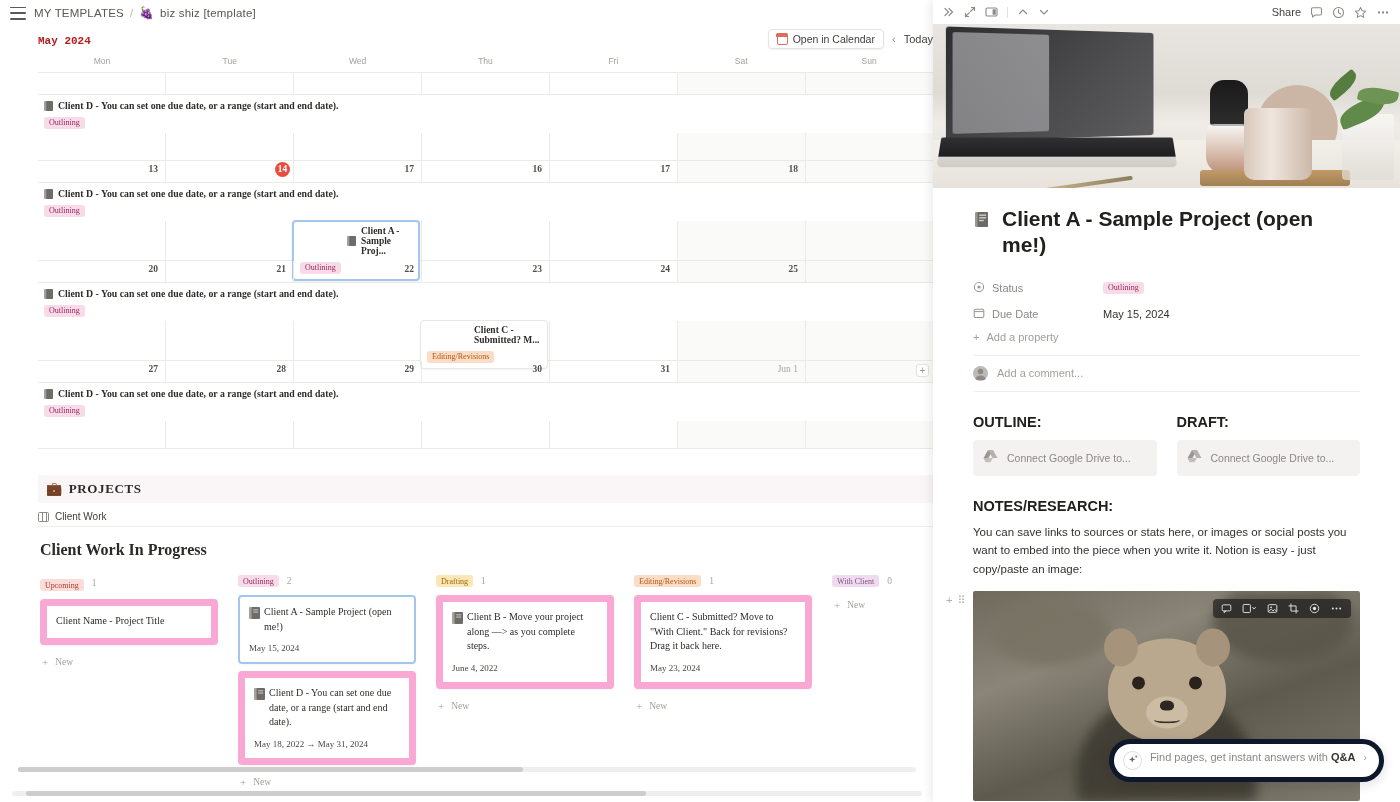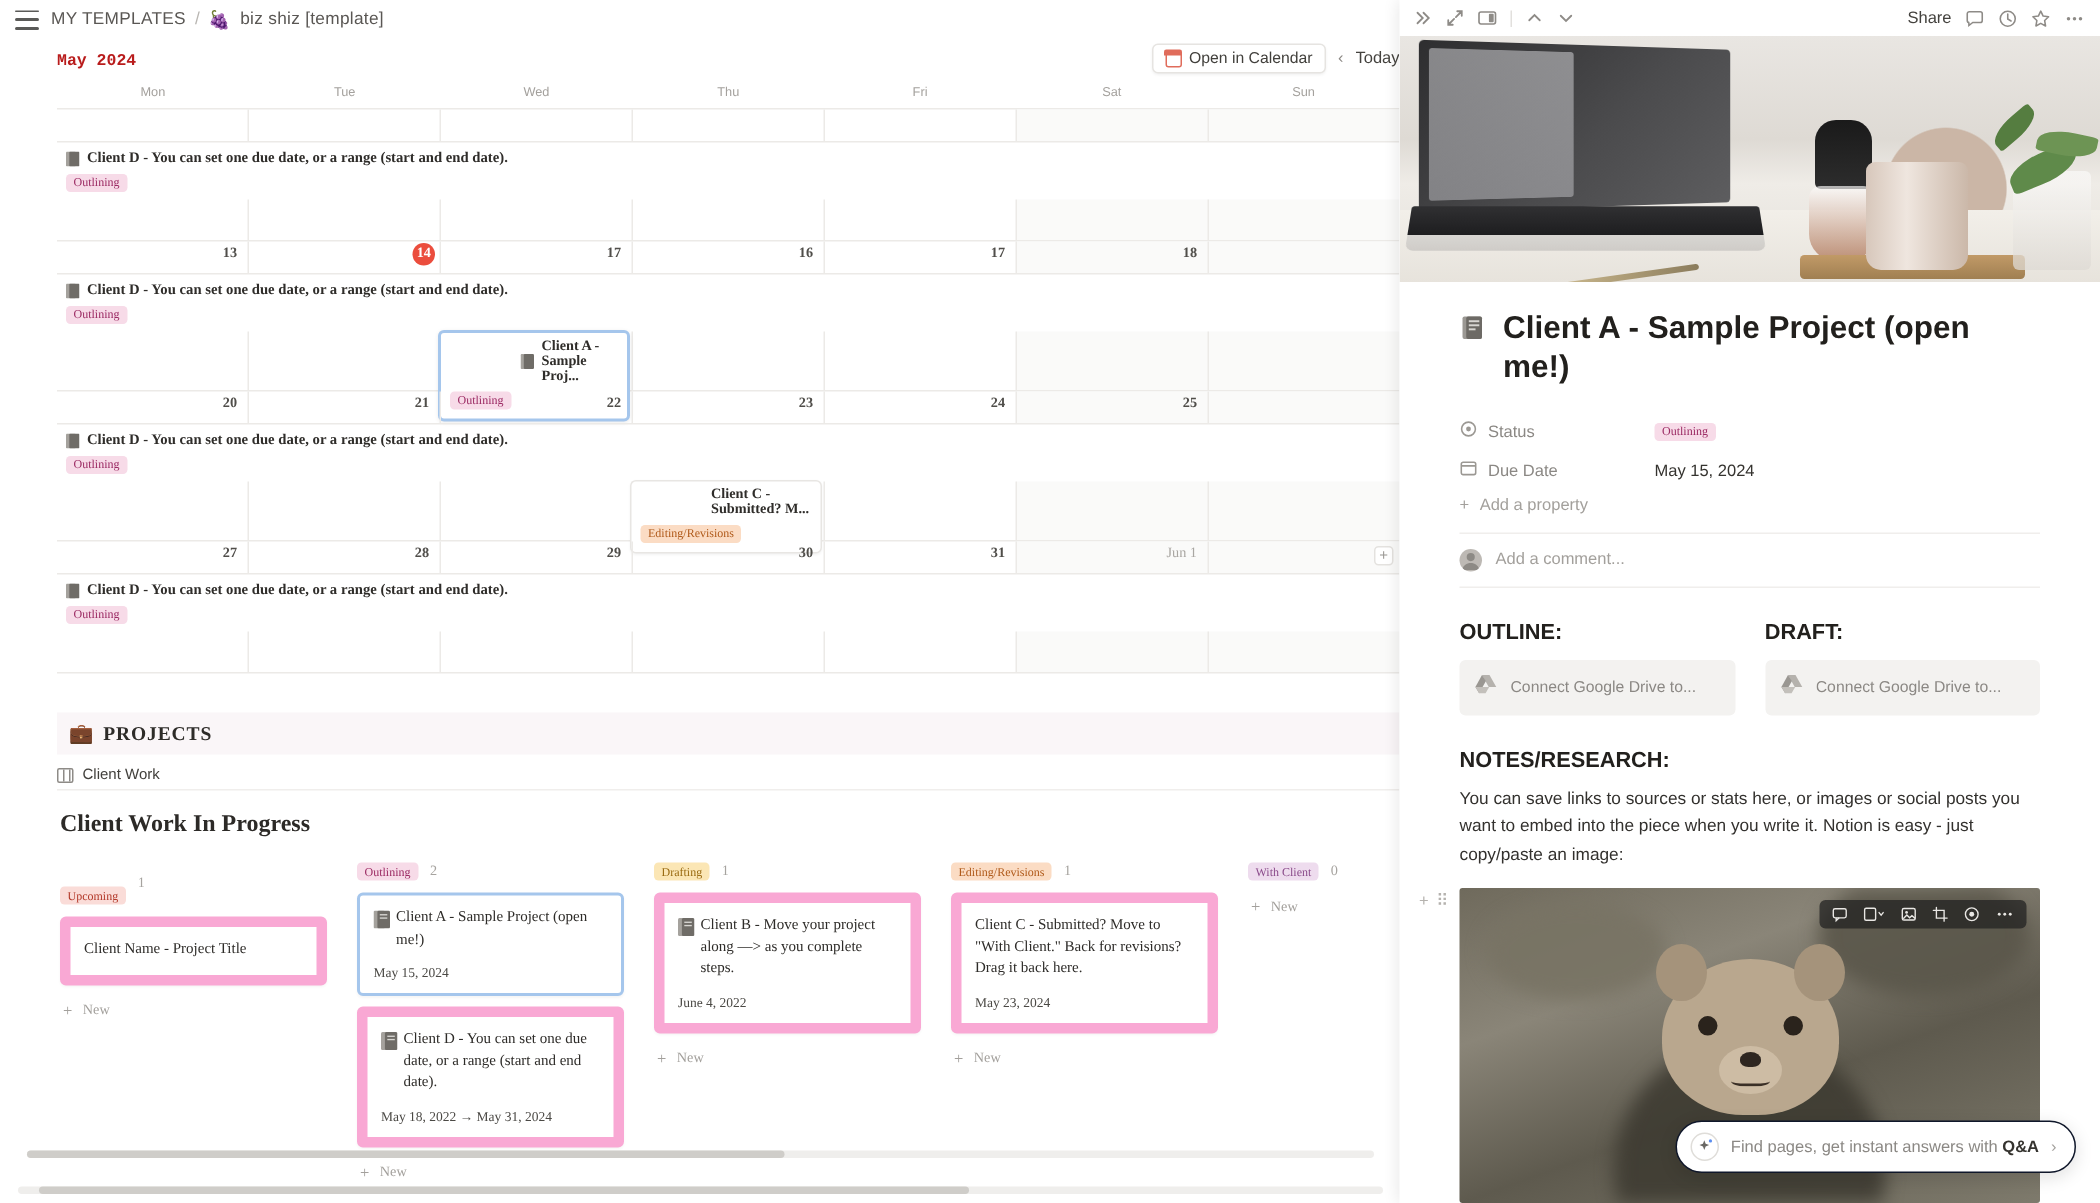--- a/index.html
+++ b/index.html
@@ -204,22 +204,22 @@
   .q-snout { position: absolute; left: 50%; transform: translateX(-50%); top: 58px;
              width: 42px; height: 32px; background: #cdbca4; border-radius: 50%; }
   .q-nose { position: absolute; left: 50%; transform: translateX(-50%); top: 62px;
             width: 14px; height: 10px; background: #2e2620; border-radius: 50% 50% 40% 40%; }
   .q-mouth { position: absolute; left: 50%; transform: translateX(-50%); top: 76px;
              width: 26px; height: 9px; border-bottom: 2.2px solid #3a2f26; border-radius: 0 0 40% 40%; }
   .img-toolbar { position: absolute; right: 9px; top: 8px; display: flex; align-items: center;
                  gap: 2px; background: rgba(32,32,32,.72); border-radius: 4px; padding: 3px 4px; }
   .itb { color: #e9e7e4; font-size: 10px; padding: 1px 4px; cursor: pointer; display:flex; align-items:center; }
 
-  .qa-bar { position: absolute; right: 16px; bottom: 20px; display: flex; align-items: center;
-    gap: 8px; background: #fff; border: 1px solid #0f172a; border-radius: 22px;
+  .qa-bar { position: absolute; right: 16px; bottom: 20px; display: flex; align-items: flex-start;
+    gap: 8px; background: #fff; border: 5px solid #0f172a; border-radius: 22px;
     padding: 7px 12px 7px 9px; box-shadow: 0 3px 12px rgba(15,15,15,.13); cursor: pointer; }
   .qa-ico { width: 19px; height: 19px; border-radius: 50%; border: 1px solid #dfddd9;
             display: flex; align-items: center; justify-content: center; position: relative; }
   .qa-text { font-size: 11px; color: #8b8884; }
   .qa-text b { color: #35332f; }
   .qa-chev { color: #a3a09c; font-size: 11px; }
 </style>
 </head>
 <body>
 
@@ -452,21 +452,21 @@
     <div class="db-line">
       <span class="db-ico"></span>
       <span class="db-name">Client Work</span>
     </div>
 
     <div class="board-title">Client Work In Progress</div>
 
     <div class="board" id="board">
         <div class="board-col">
           <div class="col-head">
-            <span class="tag upcoming" style="margin-top:16px">Upcoming</span>
+            <span class="tag upcoming" style="margin-top:4px">Upcoming</span>
             <span class="col-count">1</span>
           </div>
           <div class="card">
             <div class="card-title">
               <span>Client Name - Project Title</span>
             </div>
           </div>
           <div class="new-btn">
             <span class="new-plus">+</span>
             <span>New</span>

